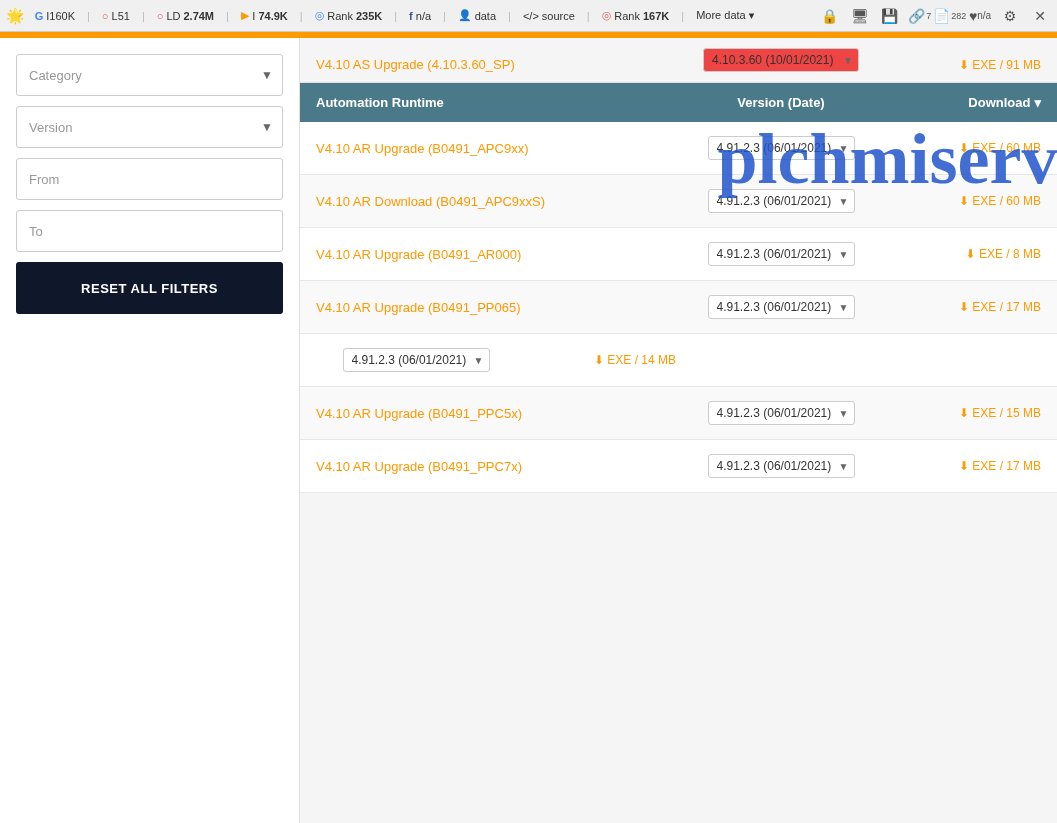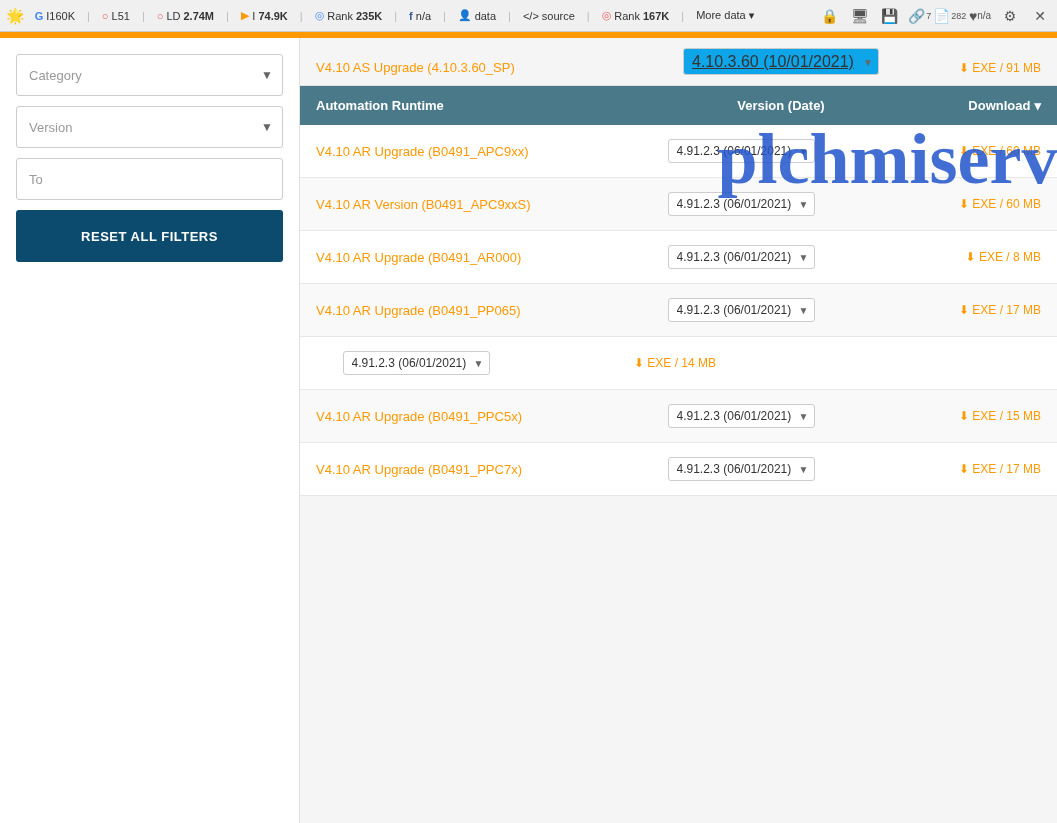--- a/index.html
+++ b/index.html
@@ -85,21 +85,21 @@
       border: 1px solid #ccc;
       border-radius: 3px;
       padding: 0 12px;
       font-size: 13px;
       color: #333;
       background: #fff;
     }
     .filter-input::placeholder { color: #999; }
 
     .reset-btn {
-      background: #0c4a6e;
+      background: #0f172a;
       color: #fff;
       border: none;
       border-radius: 3px;
       height: 52px;
       width: 100%;
       font-size: 13px;
       font-weight: bold;
       letter-spacing: 0.5px;
       cursor: pointer;
       text-transform: uppercase;
@@ -131,27 +131,26 @@
       display: flex;
       align-items: center;
       gap: 6px;
       width: 200px;
       justify-content: center;
     }
     .version-dropdown {
       border: 1px solid #ccc;
       border-radius: 3px;
       padding: 4px 24px 4px 8px;
-      font-size: 16px;
-      background: #0ea5e9;
+      font-size: 12px;
+      background: #ef4444;
       color: #333;
       appearance: none;
       position: relative;
       cursor: pointer;
-      text-decoration: underline;
     }
     .version-wrap { position: relative; display: inline-block; }
     .version-arrow {
       position: absolute; right: 6px; top: 50%; transform: translateY(-50%);
       font-size: 10px; color: #666; pointer-events: none;
     }
     .top-row-download {
       color: #f90;
       font-size: 12px;
       text-decoration: none;
@@ -190,21 +189,20 @@
     .col-name { flex: 1; }
     .col-version { width: 200px; text-align: center; }
     .col-download { width: 160px; text-align: right; display: flex; align-items: center; justify-content: flex-end; gap: 4px; }
 
     
     .table-row {
       display: flex;
       align-items: center;
       padding: 14px 16px;
       border-bottom: 1px solid #e8e8e8;
-      gap: 40px;
     }
     .table-row:nth-child(odd) { background: #fff; }
     .table-row:nth-child(even) { background: #f9f9f9; }
 
     .row-name {
       flex: 1;
       color: #f90;
       font-size: 13px;
       cursor: pointer;
       text-decoration: none;
@@ -310,20 +308,21 @@
       <span class="filter-select-arrow">▼</span>
     </div>
 
     <div class="filter-select-wrapper">
       <select class="filter-select">
         <option value="" disabled="" selected="">Version</option>
       </select>
       <span class="filter-select-arrow">▼</span>
     </div>
 
+    <input type="text" class="filter-input" placeholder="From" style="">
 
     <input type="text" class="filter-input" placeholder="To" style="">
 
     <button class="reset-btn">RESET ALL FILTERS</button>
   </div>
 
   <div class="content-area" style="position:relative;">
 
     <div class="watermark">
       <span class="watermark-text">plchmiservo.com</span>
@@ -358,21 +357,21 @@
       <div style="position:relative; display:inline-block;">
         <select style="border:1px solid #ccc; border-radius:3px; padding:4px 22px 4px 8px; font-size:12px; background:#fff; color:#333; appearance:none; cursor:pointer;">
           <option>4.91.2.3 (06/01/2021)</option>
         </select>
         <span style="position:absolute; right:6px; top:50%; transform:translateY(-50%); font-size:10px; color:#666; pointer-events:none;">▼</span>
       </div>
     </div>
     <div class="row-download">⬇ EXE / 60 MB</div>
   </div>
         <div class="table-row">
-    <a class="row-name">V4.10 AR Version (B0491_APC9xxS)</a>
+    <a class="row-name">V4.10 AR Download (B0491_APC9xxS)</a>
     <div class="row-version">
       <div style="position:relative; display:inline-block;">
         <select style="border:1px solid #ccc; border-radius:3px; padding:4px 22px 4px 8px; font-size:12px; background:#fff; color:#333; appearance:none; cursor:pointer;">
           <option>4.91.2.3 (06/01/2021)</option>
         </select>
         <span style="position:absolute; right:6px; top:50%; transform:translateY(-50%); font-size:10px; color:#666; pointer-events:none;">▼</span>
       </div>
     </div>
     <div class="row-download">⬇ EXE / 60 MB</div>
   </div>

